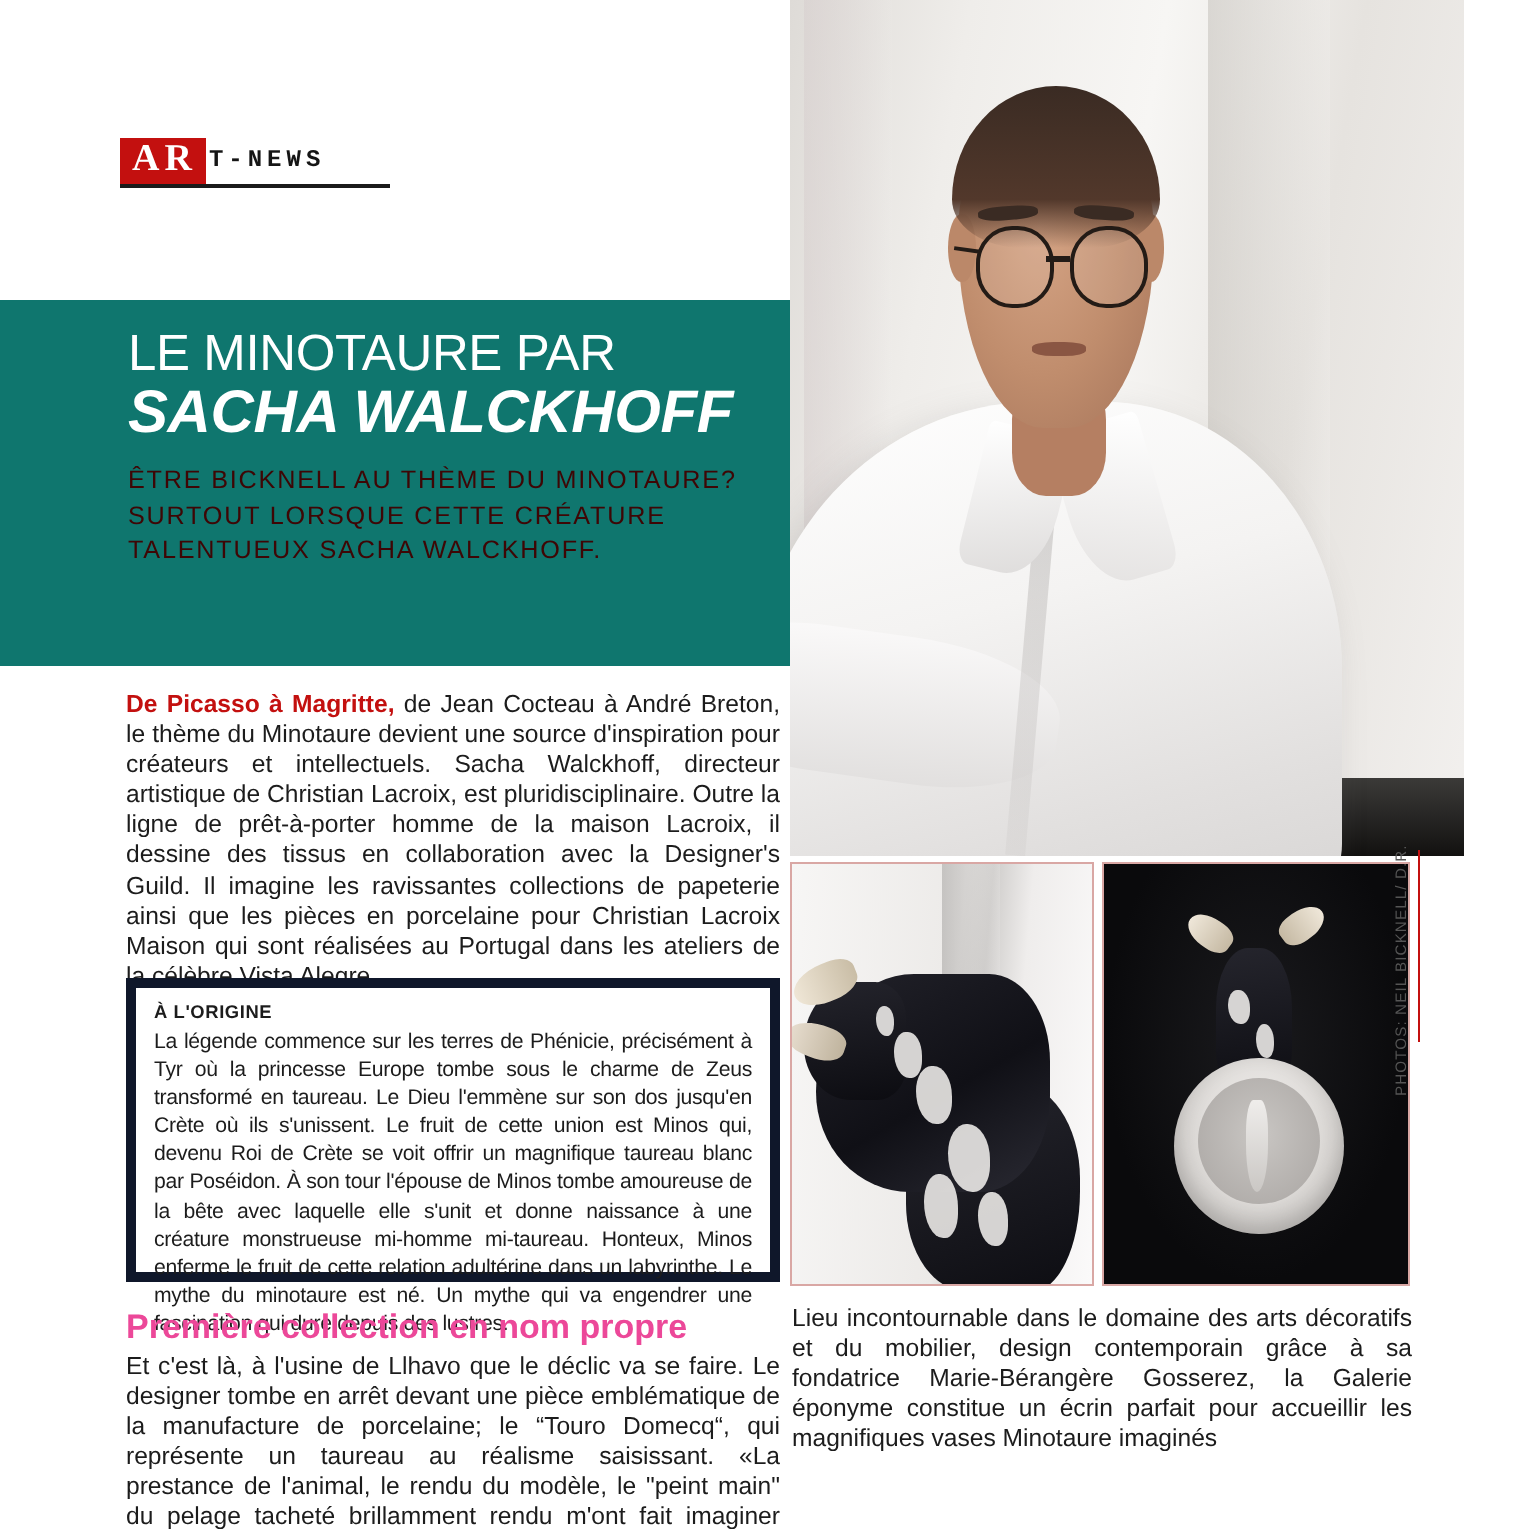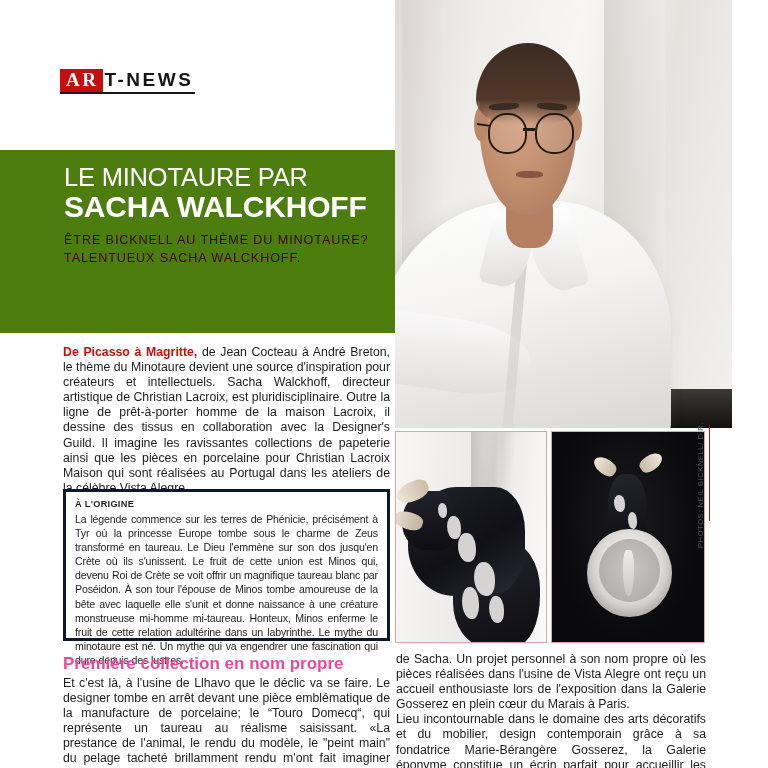--- a/index.html
+++ b/index.html
@@ -288,44 +288,44 @@
     color: #ffffff;
     font-size: 19px;
     font-weight: 700;
     letter-spacing: 2.5px;
     padding: 2px 5px 3px 6px;
     line-height: 18px;
     font-family: "Liberation Serif", serif;
   }
   .an-rest {
     color: #151515;
-    font-size: 19px;
+    font-size: 12px;
     font-weight: 700;
     letter-spacing: 2.5px;
     line-height: 18px;
     padding-left: 1px;
-    font-family: Liberation Sans, sans-serif;
+    font-family: Liberation Mono, monospace;
   }
   .an-underline {
     position: absolute;
     left: 60px;
     top: 92px;
     width: 135px;
     height: 1.5px;
     background: #1a1a1a;
   }
 
   
   .red-banner {
     position: absolute;
     left: 0;
     top: 150px;
     width: 395px;
     height: 183px;
-    background: #4d7c0f;
+    background: #0f766e;
   }
   .banner-title {
     position: absolute;
     left: 64px;
     top: 14px;
     width: 320px;
     color: #ffffff;
     font-family: "Liberation Sans", sans-serif;
   }
   .bt-line1 {
@@ -334,20 +334,21 @@
     letter-spacing: -0.2px;
     line-height: 27px;
     white-space: nowrap;
   }
   .bt-line2 {
     font-size: 30px;
     font-weight: 700;
     letter-spacing: -0.2px;
     line-height: 32px;
     white-space: nowrap;
+    font-style: italic;
   }
   .banner-sub {
     position: absolute;
     left: 64px;
     top: 82px;
     width: 318px;
     color: #3e0605;
     font-size: 12.6px;
     line-height: 17.6px;
     letter-spacing: 0.9px;
@@ -379,21 +380,21 @@
   }
 
   
   .origin-box {
     position: absolute;
     left: 63px;
     top: 489px;
     width: 327px;
     height: 152px;
     box-sizing: border-box;
-    border: 3px solid #0f172a;
+    border: 5px solid #0f172a;
     padding: 7px 9px 6px 9px;
     background: #ffffff;
   }
   .origin-title {
     font-family: "Liberation Sans", sans-serif;
     font-size: 9.2px;
     font-weight: 700;
     letter-spacing: 0.3px;
     color: #1c1c1c;
     margin-bottom: 3px;
@@ -522,36 +523,36 @@
   </div>
   <div class="an-underline"></div>
 
   <div class="red-banner">
     <div class="banner-title">
       <div class="bt-line1">LE MINOTAURE PAR</div>
       <div class="bt-line2">SACHA WALCKHOFF</div>
     </div>
     <div class="banner-sub">
       <div>ÊTRE BICKNELL AU THÈME DU MINOTAURE?</div>
+      <div>SURTOUT LORSQUE CETTE CRÉATURE</div>
       <div class="lastline">TALENTUEUX SACHA WALCKHOFF.</div>
     </div>
   </div>
 
   <div class="col-left">
     <p class="body-p"><span class="lead-in">De Picasso à Magritte,</span><span> de Jean Cocteau à André Breton, le thème du Minotaure devient une source d'inspiration pour créateurs et intellectuels. Sacha Walckhoff, directeur artistique de Christian Lacroix, est pluridisciplinaire. Outre la ligne de prêt-à-porter homme de la maison Lacroix, il dessine des tissus en collaboration avec la Designer's Guild. Il imagine les ravissantes collections de papeterie ainsi que les pièces en porcelaine pour Christian Lacroix Maison qui sont réalisées au Portugal dans les ateliers de la célèbre Vista Alegre.</span></p>
   </div>
 
   <div class="origin-box">
     <div class="origin-title">À L'ORIGINE</div>
     <p class="origin-text">La légende commence sur les terres de Phénicie, précisément à Tyr où la princesse Europe tombe sous le charme de Zeus transformé en taureau. Le Dieu l'emmène sur son dos jusqu'en Crète où ils s'unissent. Le fruit de cette union est Minos qui, devenu Roi de Crète se voit offrir un magnifique taureau blanc par Poséidon. À son tour l'épouse de Minos tombe amoureuse de la bête avec laquelle elle s'unit et donne naissance à une créature monstrueuse mi-homme mi-taureau. Honteux, Minos enferme le fruit de cette relation adultérine dans un labyrinthe. Le mythe du minotaure est né. Un mythe qui va engendrer une fascination qui dure depuis des lustres.</p>
   </div>
 
   <div class="sec2">
     <h2 class="sec-head">Première collection en nom propre</h2>
     <p class="body-p">Et c'est là, à l'usine de Llhavo que le déclic va se faire. Le designer tombe en arrêt devant une pièce emblématique de la manufacture de porcelaine; le “Touro Domecq“, qui représente un taureau au réalisme saisissant. «La prestance de l'animal, le rendu du modèle, le "peint main" du pelage tacheté brillamment rendu m'ont fait imaginer comment cette pièce, presque muséale, pourrait se vivre au présent. Très vite, j'ai</p>
   </div>
 
   <div class="col-right">
-    <p class="body-p">de Sacha. Un projet personnel à son nom propre où les pièces réalisées dans l'usine de Vista Alegre ont reçu un accueil enthousiaste lors de l'exposition dans la Galerie Gosserez en plein cœur du Marais à Paris.</p>
     <p class="body-p">Lieu incontournable dans le domaine des arts décoratifs et du mobilier, design contemporain grâce à sa fondatrice Marie-Bérangère Gosserez, la Galerie éponyme constitue un écrin parfait pour accueillir les magnifiques vases Minotaure imaginés</p>
   </div>
 
 </div>
 
 </body></html>

